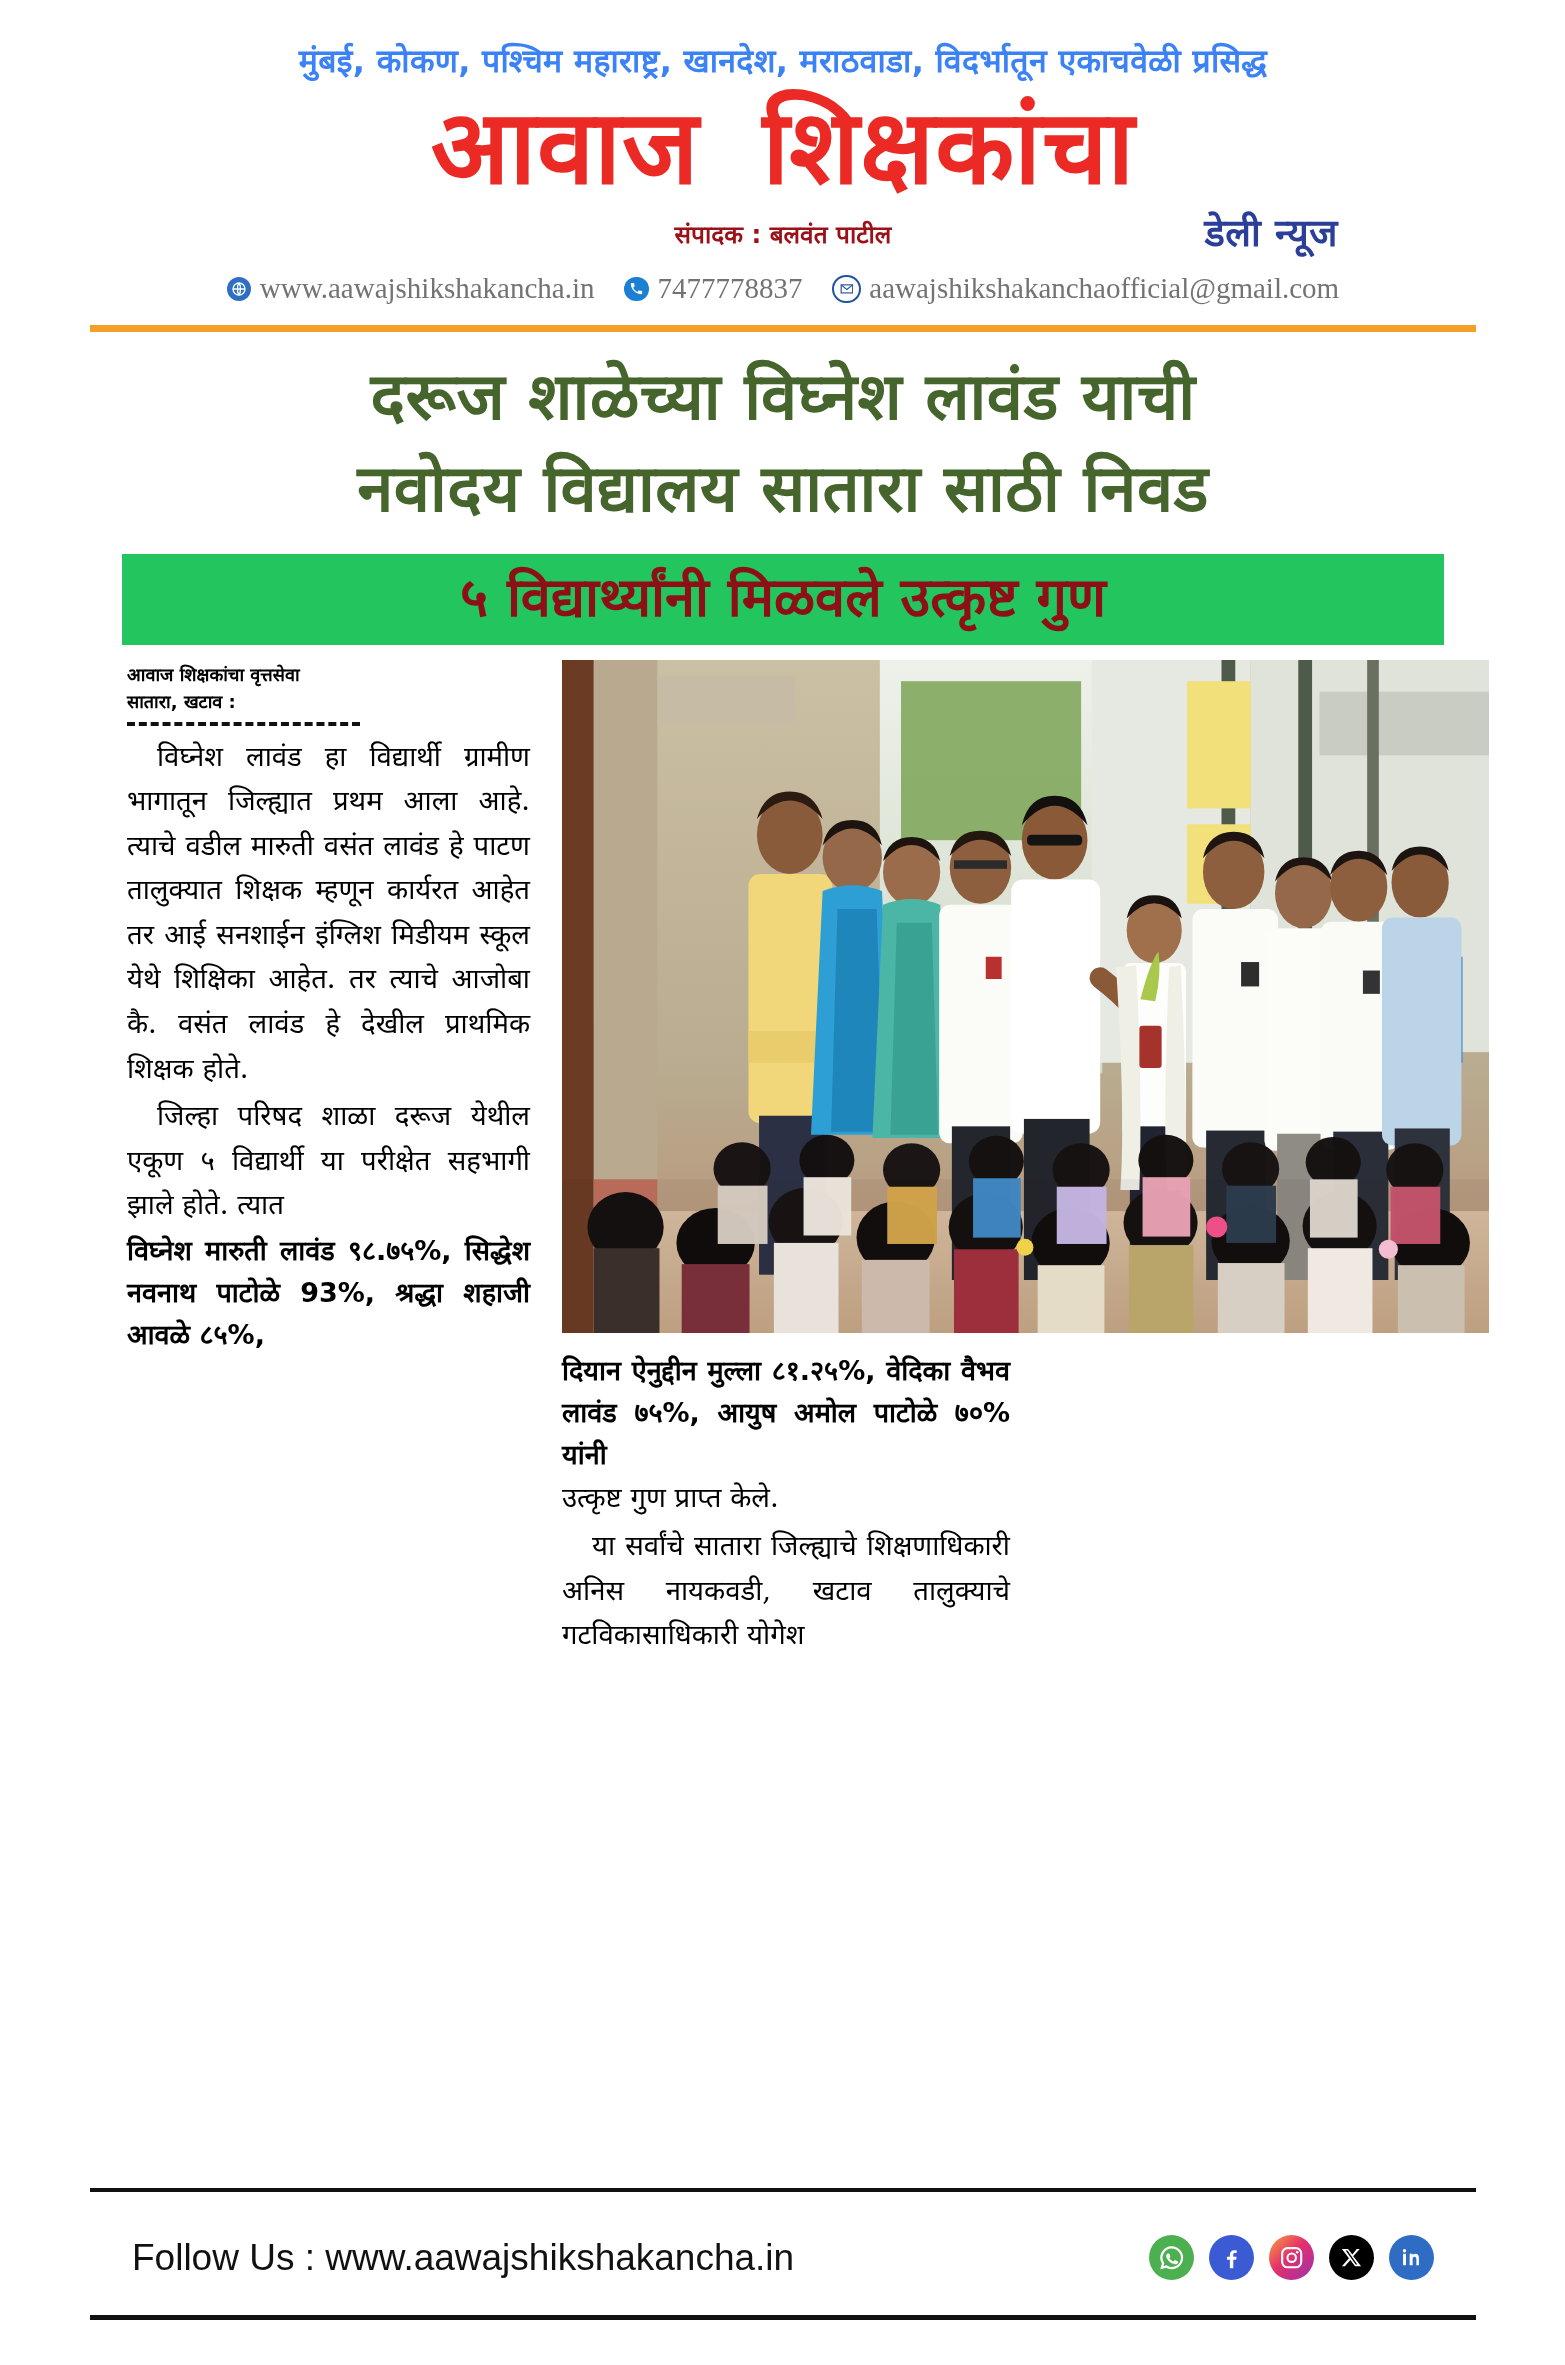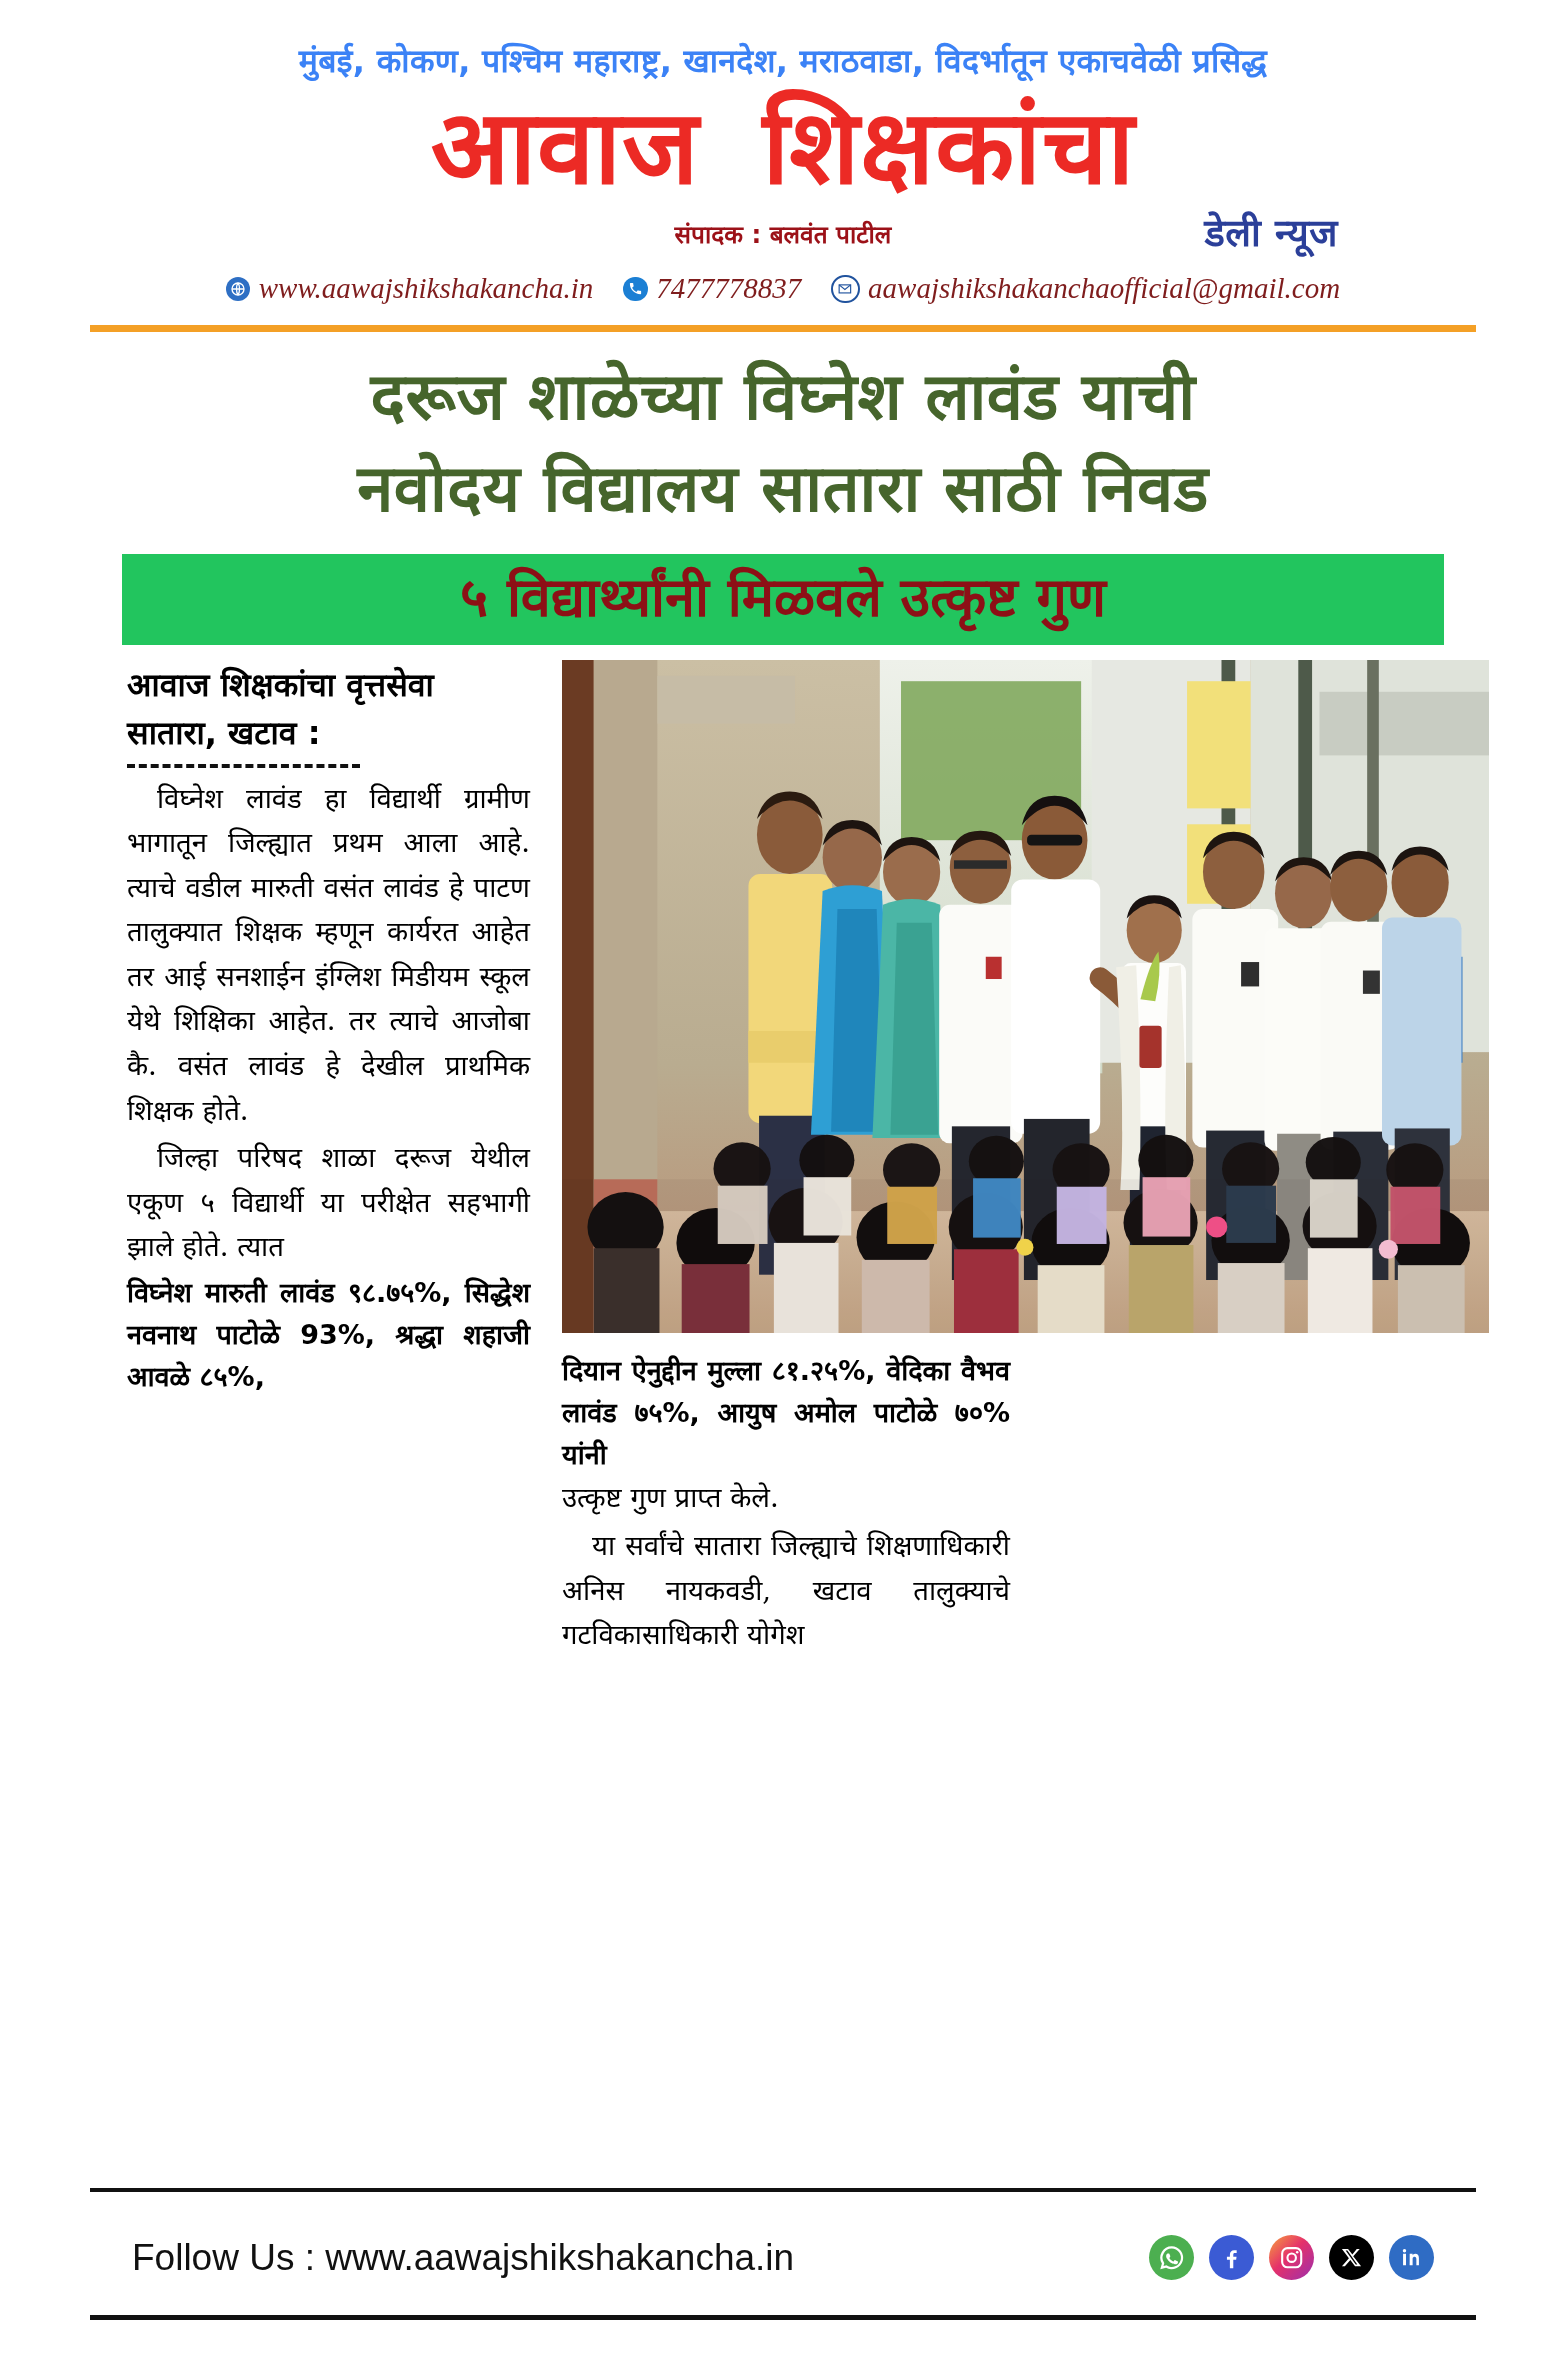--- a/index.html
+++ b/index.html
@@ -72,22 +72,21 @@
   
   .contact-bar {
     display: flex;
     align-items: center;
     justify-content: center;
     gap: 30px;
     margin-top: 16px;
     padding: 0 95px;
     font-family: "Liberation Serif", serif;
     font-size: 29px;
-    color: #7f1d1d;
-    font-style: italic;
+    color: #737373;
   }
   .contact-item {
     display: flex;
     align-items: center;
     gap: 8.5px;
     white-space: nowrap;
   }
   .cicon {
     width: 24.4px; height: 24.4px;
     border-radius: 50%;
@@ -143,21 +142,21 @@
   }
   .col1 {
     position: absolute;
     left: 37px;
     top: 16px;
     width: 403px;
   }
   .byline {
     font-family: "DejaVu Sans", sans-serif;
     font-weight: bold;
-    font-size: 32px;
+    font-size: 18px;
     line-height: 1.5;
     color: #000000;
   }
   .dashline {
     margin: 7.4px 0 7.4px 0;
     height: 0;
     border-top: 4.8px dashed #111111;
     width: 233px;
   }
   .body-text {

